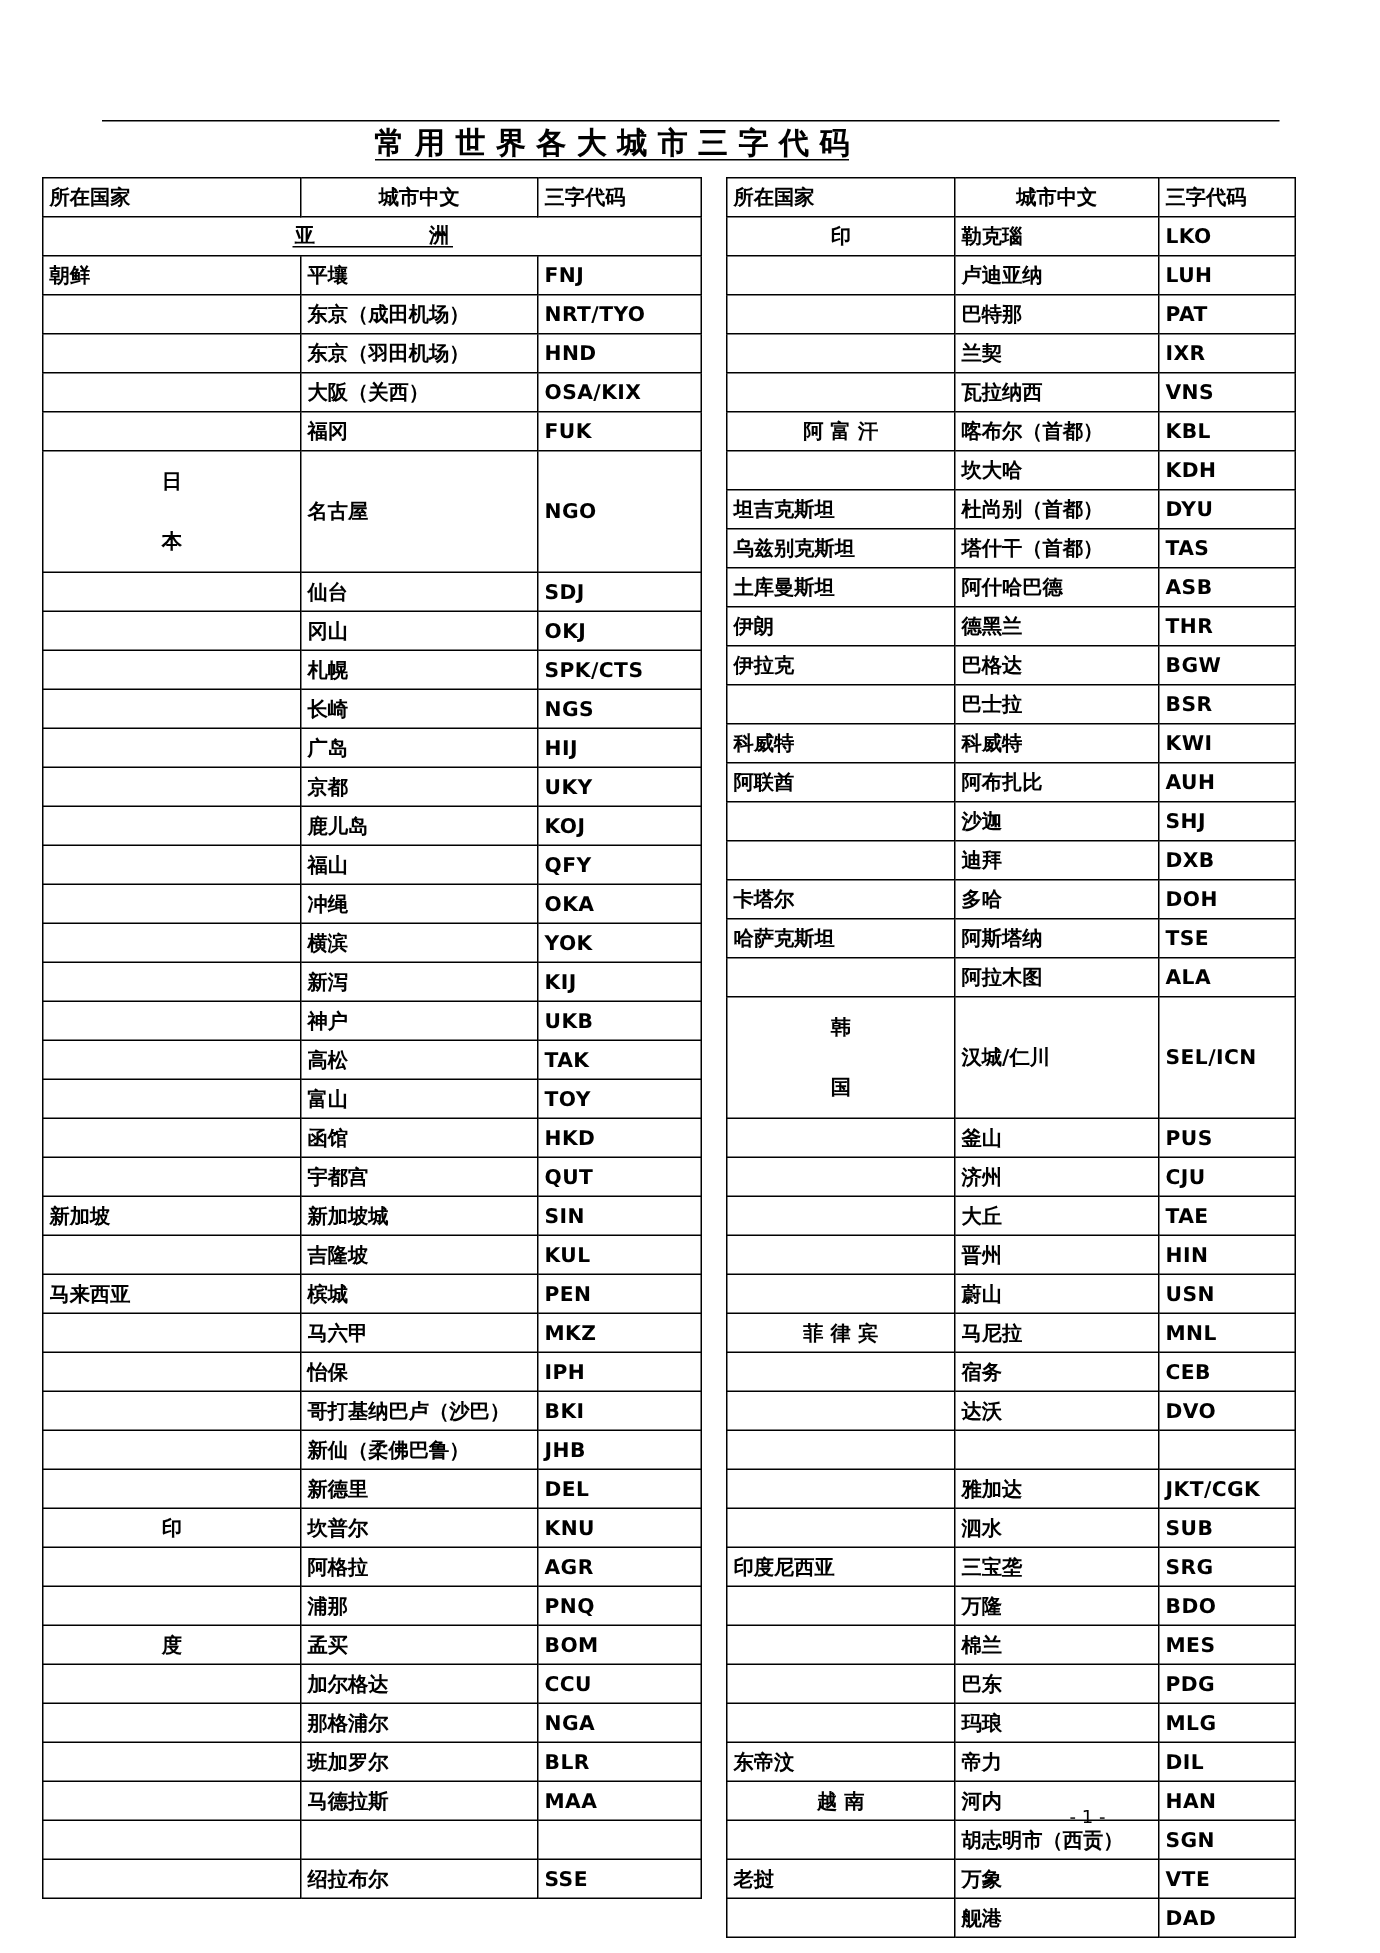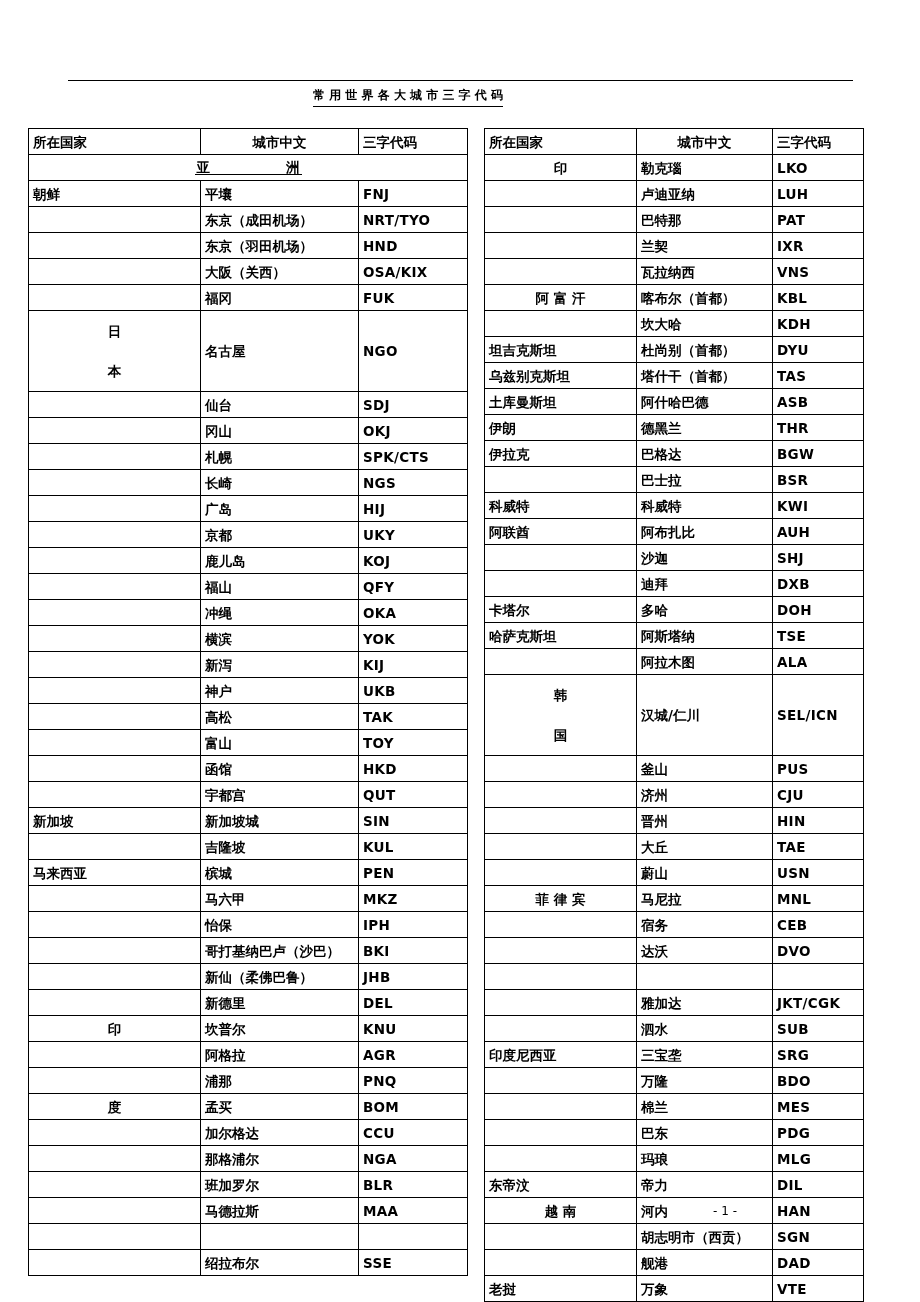--- a/index.html
+++ b/index.html
@@ -33,21 +33,21 @@
     border-top: 1.6px solid #000;
   }
 
   
   .doc-title {
     position: absolute;
     left: 0;
     top: 86px;
     width: 816px;
     text-align: center;
-    font-size: 12px;
+    font-size: 20px;
     font-weight: bold;
     letter-spacing: 0px;
     line-height: 19px;
   }
   .doc-title span {
     border-bottom: 1.3px solid #000;
     padding-bottom: 1px;
     display: inline-block;
   }
 
@@ -56,21 +56,21 @@
     position: absolute;
     left: 28px;
     top: 110px;
     width: 864px;
   }
   table.codes {
     border-collapse: collapse;
     table-layout: fixed;
     font-size: 13.5px;
     position: absolute;
-    top: 18px;
+    top: 8px;
   }
   table.codes.left  { left: 0px;   width: 439px; }
   table.codes.right { left: 456px; width: 379px; }
 
   table.codes td, table.codes th {
     border: 1px solid #000;
     padding: 0 4px;
     height: 26px;
     vertical-align: middle;
     font-weight: bold;
@@ -512,27 +512,27 @@
             <td class="city">釜山</td>
             <td class="code">PUS</td>
           </tr>
           <tr>
             <td class="country"></td>
             <td class="city">济州</td>
             <td class="code">CJU</td>
           </tr>
           <tr>
             <td class="country"></td>
+            <td class="city">大丘</td>
+            <td class="code">TAE</td>
+          </tr>
+          <tr>
+            <td class="country"></td>
             <td class="city">晋州</td>
             <td class="code">HIN</td>
-          </tr>
-          <tr>
-            <td class="country"></td>
-            <td class="city">大丘</td>
-            <td class="code">TAE</td>
           </tr>
           <tr>
             <td class="country"></td>
             <td class="city">蔚山</td>
             <td class="code">USN</td>
           </tr>
           <tr>
             <td class="country ctr">菲 律 宾</td>
             <td class="city">马尼拉</td>
             <td class="code">MNL</td>
@@ -596,29 +596,29 @@
             <td class="country ctr">越 南</td>
             <td class="city">河内</td>
             <td class="code">HAN</td>
           </tr>
           <tr>
             <td class="country"></td>
             <td class="city">胡志明市（西贡）</td>
             <td class="code">SGN</td>
           </tr>
           <tr>
-            <td class="country"></td>
-            <td class="city">舰港</td>
-            <td class="code">DAD</td>
-          </tr>
-          <tr>
             <td class="country">老挝</td>
             <td class="city">万象</td>
             <td class="code">VTE</td>
           </tr>
+          <tr>
+            <td class="country"></td>
+            <td class="city">舰港</td>
+            <td class="code">DAD</td>
+          </tr>
         </tbody>
     </table>
 
   </div>
 
   <div class="page-number">
     <span class="inner">- 1 -</span>
   </div>
 
 </div>

